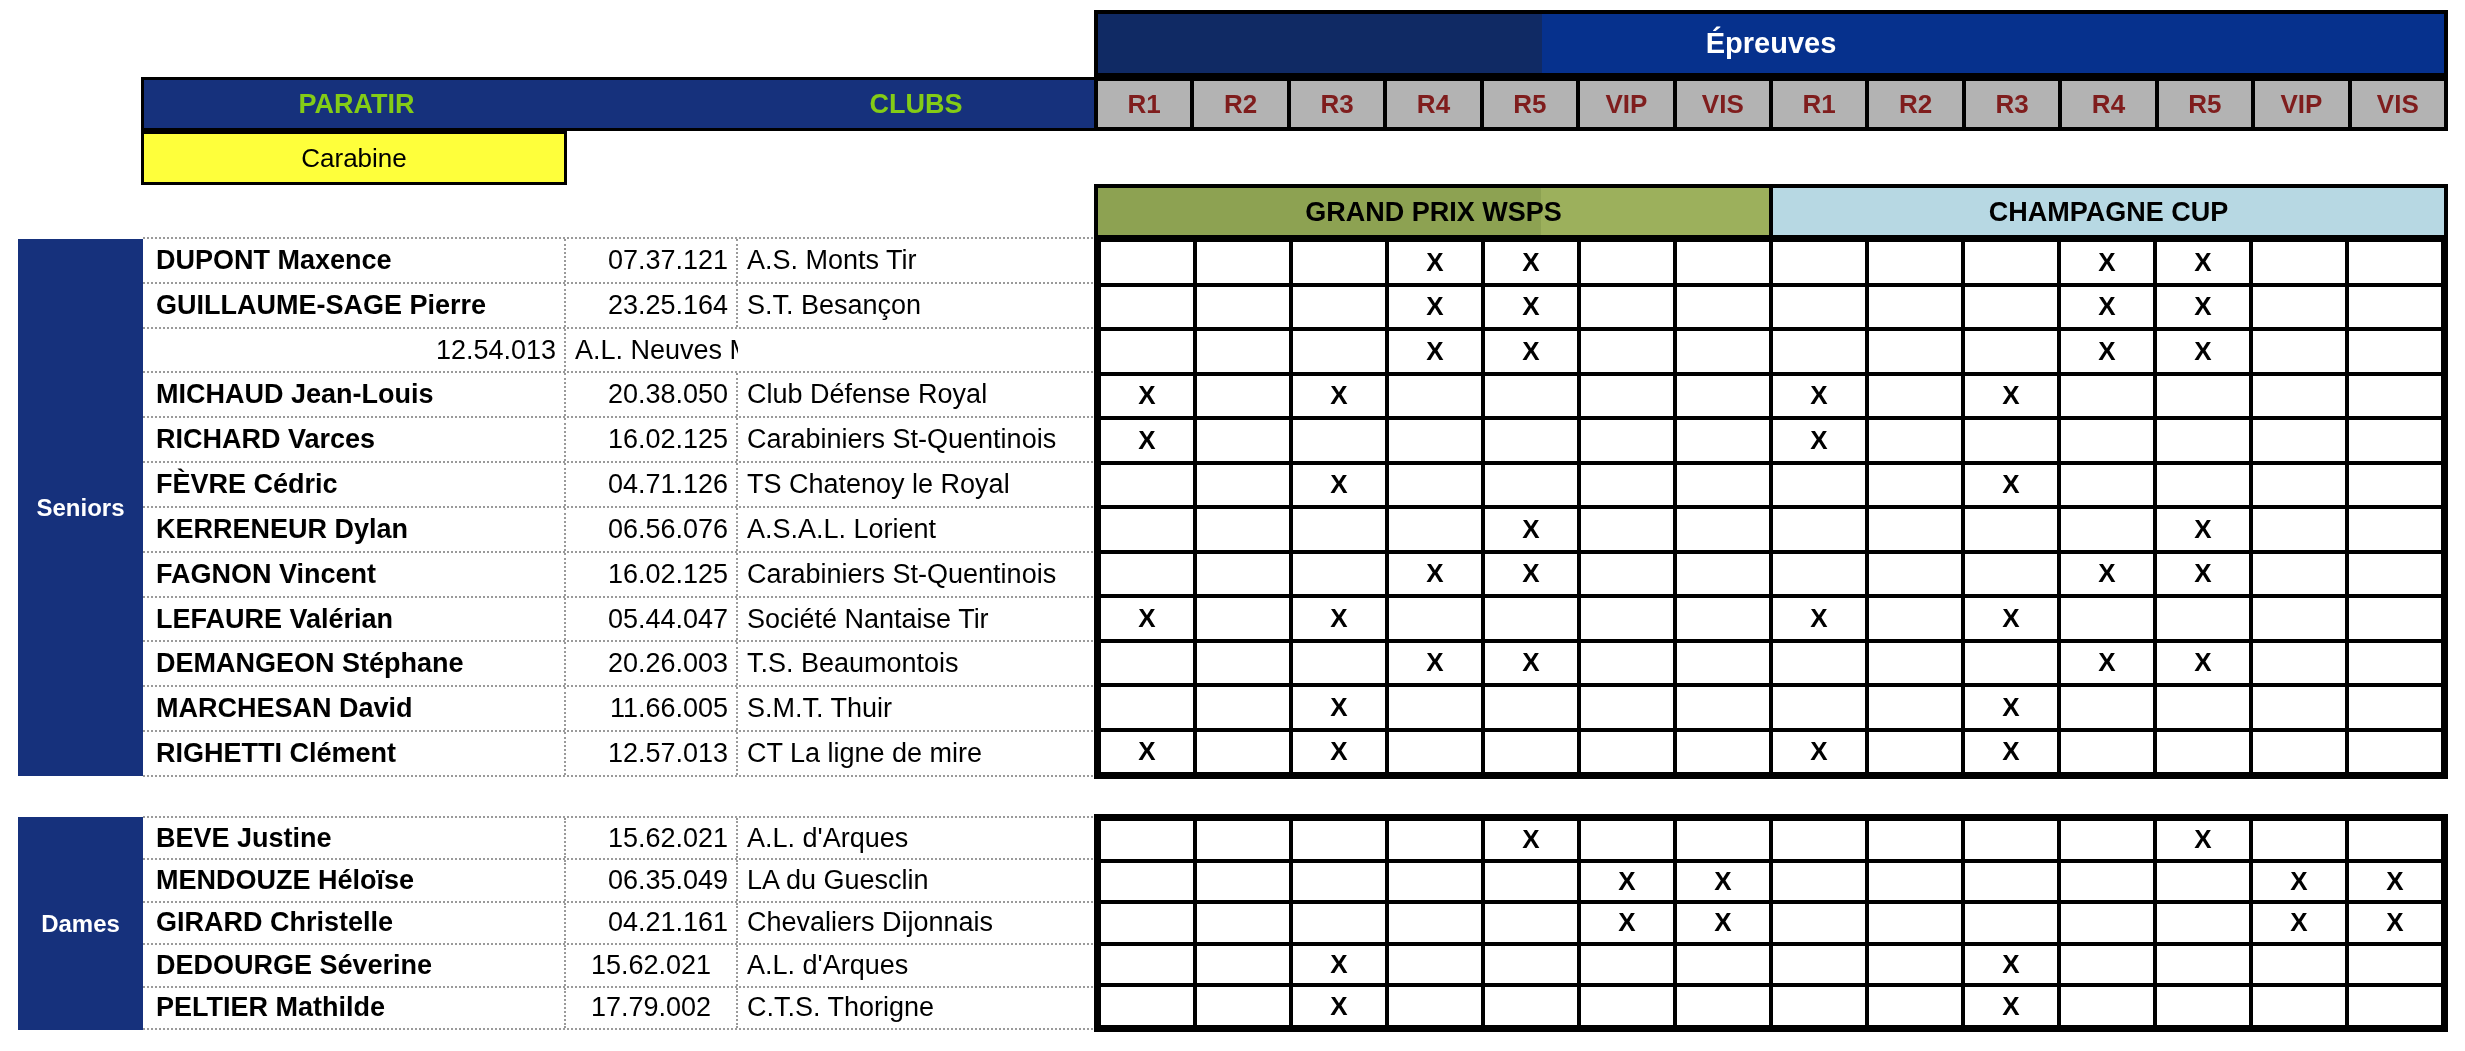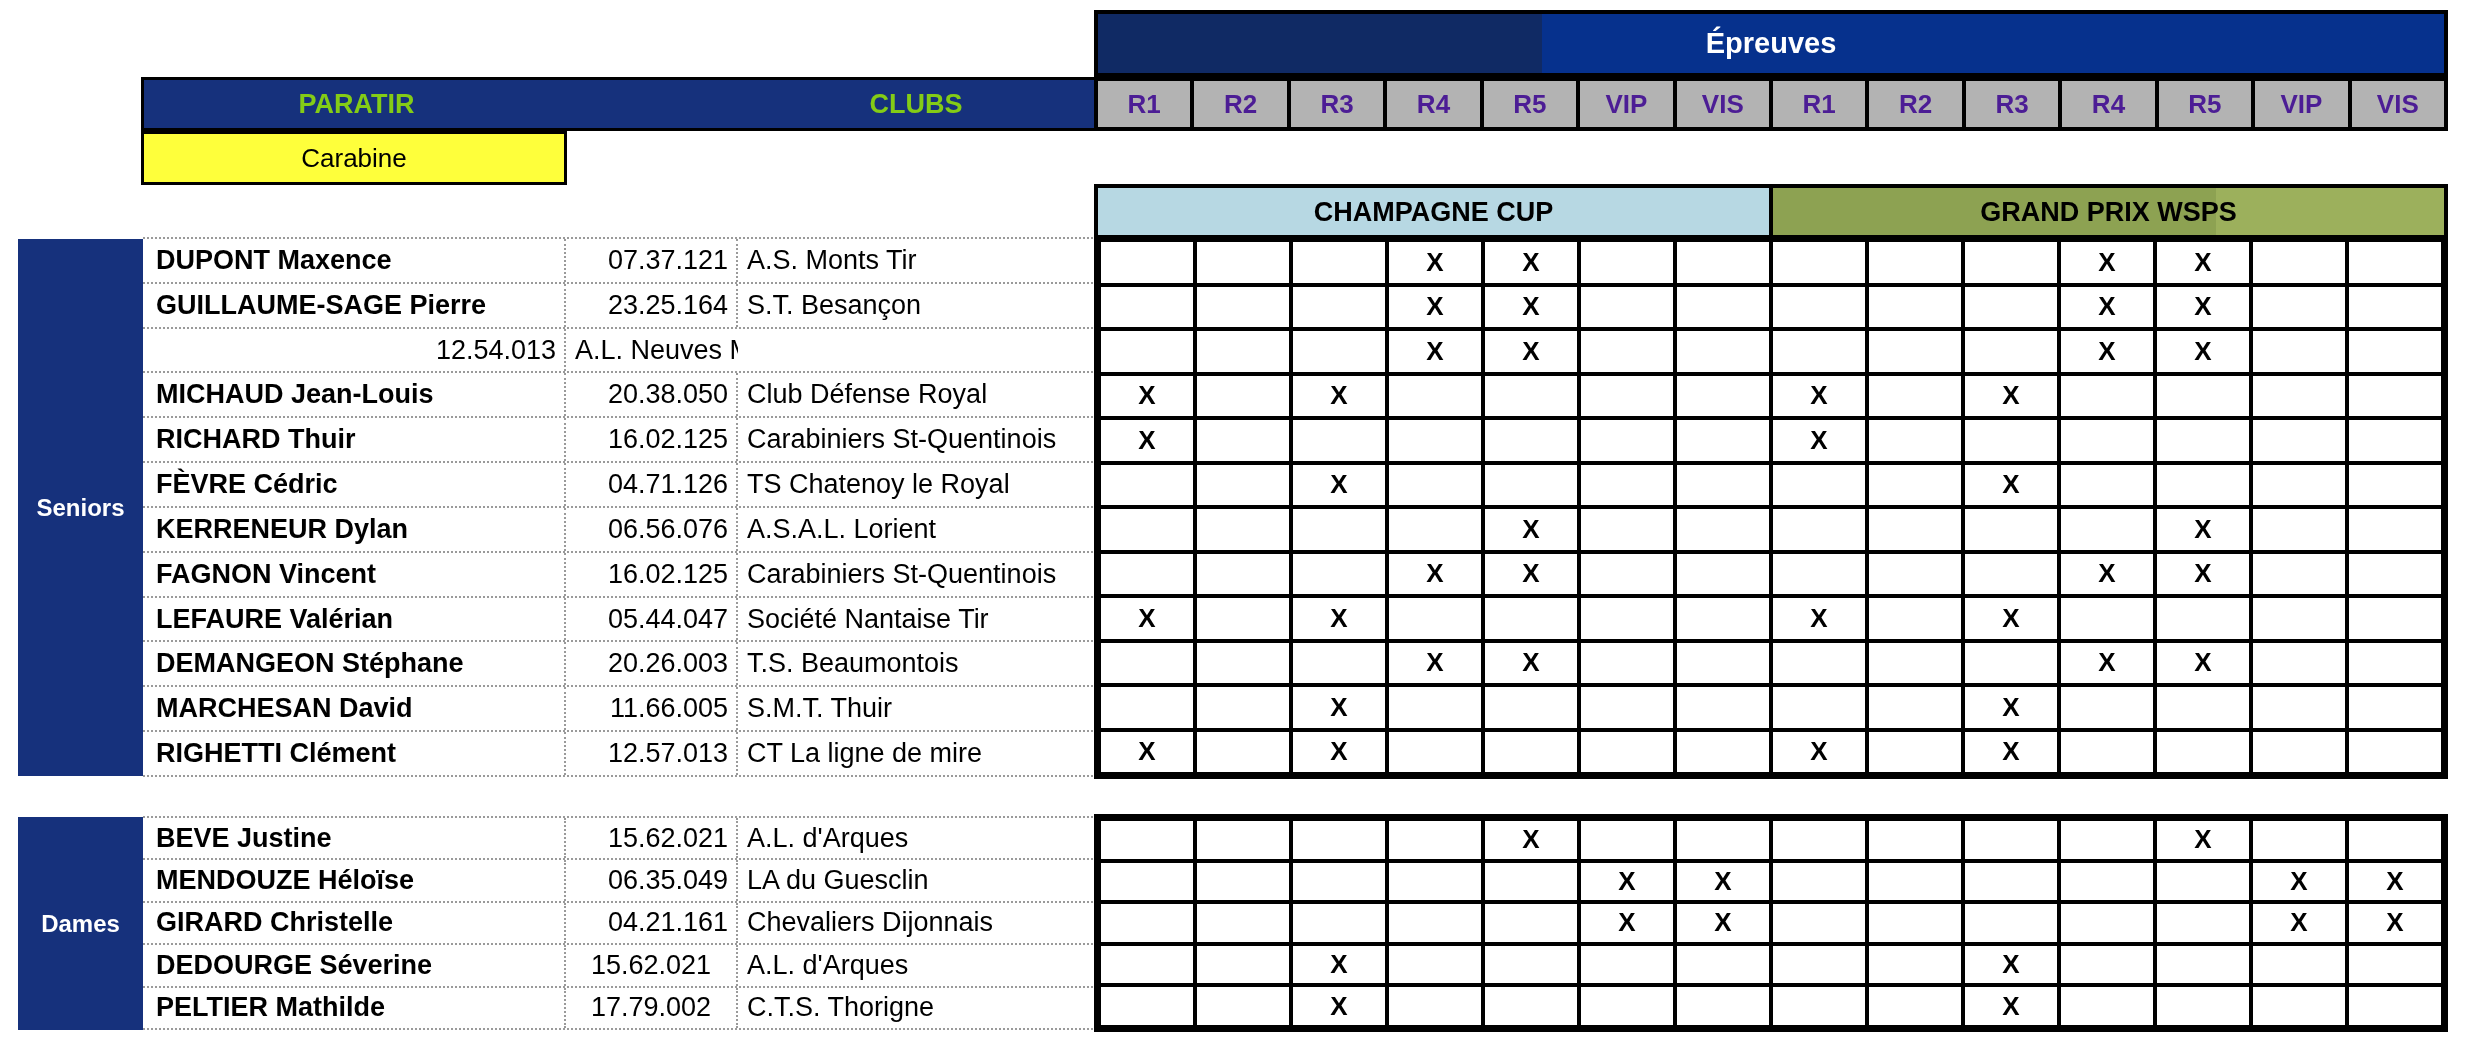--- a/index.html
+++ b/index.html
@@ -15,21 +15,21 @@
     background:linear-gradient(to right, var(--navy-dark) 0 33%, var(--navy-bright) 33% 100%);
     display:flex;align-items:center;justify-content:center;
     color:#fff;font-weight:bold;font-size:29px;
   }
   .col-headers{
     position:absolute;left:1094px;top:77px;width:1354px;height:54px;
     background:#000;padding:4px;display:grid;grid-template-columns:repeat(14,1fr);gap:4px;
   }
   .hcell{
     background:var(--gray);display:flex;align-items:center;justify-content:center;
-    color:#4c1d95;font-weight:bold;font-size:26px;
+    color:#7f1d1d;font-weight:bold;font-size:26px;
   }
   .paratir-bar{
     position:absolute;left:141px;top:77px;width:956px;height:54px;
     background:var(--navy);border:3px solid #000;
   }
   .paratir-bar span{
     position:absolute;top:0;bottom:0;display:flex;align-items:center;justify-content:center;
     color:#84cc16;font-weight:bold;font-size:27px;
   }
   .paratir-label{left:0;width:425px;}
@@ -108,22 +108,22 @@
   <div class="paratir-bar">
     <span class="paratir-label">PARATIR</span>
     <span class="clubs-label">CLUBS</span>
   </div>
 
   <div class="carabine-cell">
     <span>Carabine</span>
   </div>
 
   <div class="comp-bars">
+    <div class="comp gp">GRAND PRIX WSPS</div>
     <div class="comp cc">CHAMPAGNE CUP</div>
-    <div class="comp gp">GRAND PRIX WSPS</div>
   </div>
 
   <div id="sec0">
     <div class="side-label">Seniors</div>
     <div class="names-table">
         <div class="nrow">
           <div class="cell name">DUPONT Maxence</div>
           <div class="cell num">07.37.121</div>
           <div class="cell club">A.S. Monts Tir</div>
         </div>
@@ -135,21 +135,21 @@
         <div class="nrow">
           <div class="cell num">12.54.013</div>
           <div class="cell club">A.L. Neuves Maisons</div>
         </div>
         <div class="nrow">
           <div class="cell name">MICHAUD Jean-Louis</div>
           <div class="cell num">20.38.050</div>
           <div class="cell club">Club Défense Royal</div>
         </div>
         <div class="nrow">
-          <div class="cell name">RICHARD Thuir</div>
+          <div class="cell name">RICHARD Varces</div>
           <div class="cell num">16.02.125</div>
           <div class="cell club">Carabiniers St-Quentinois</div>
         </div>
         <div class="nrow">
           <div class="cell name">FÈVRE Cédric</div>
           <div class="cell num">04.71.126</div>
           <div class="cell club">TS Chatenoy le Royal</div>
         </div>
         <div class="nrow">
           <div class="cell name">KERRENEUR Dylan</div>

